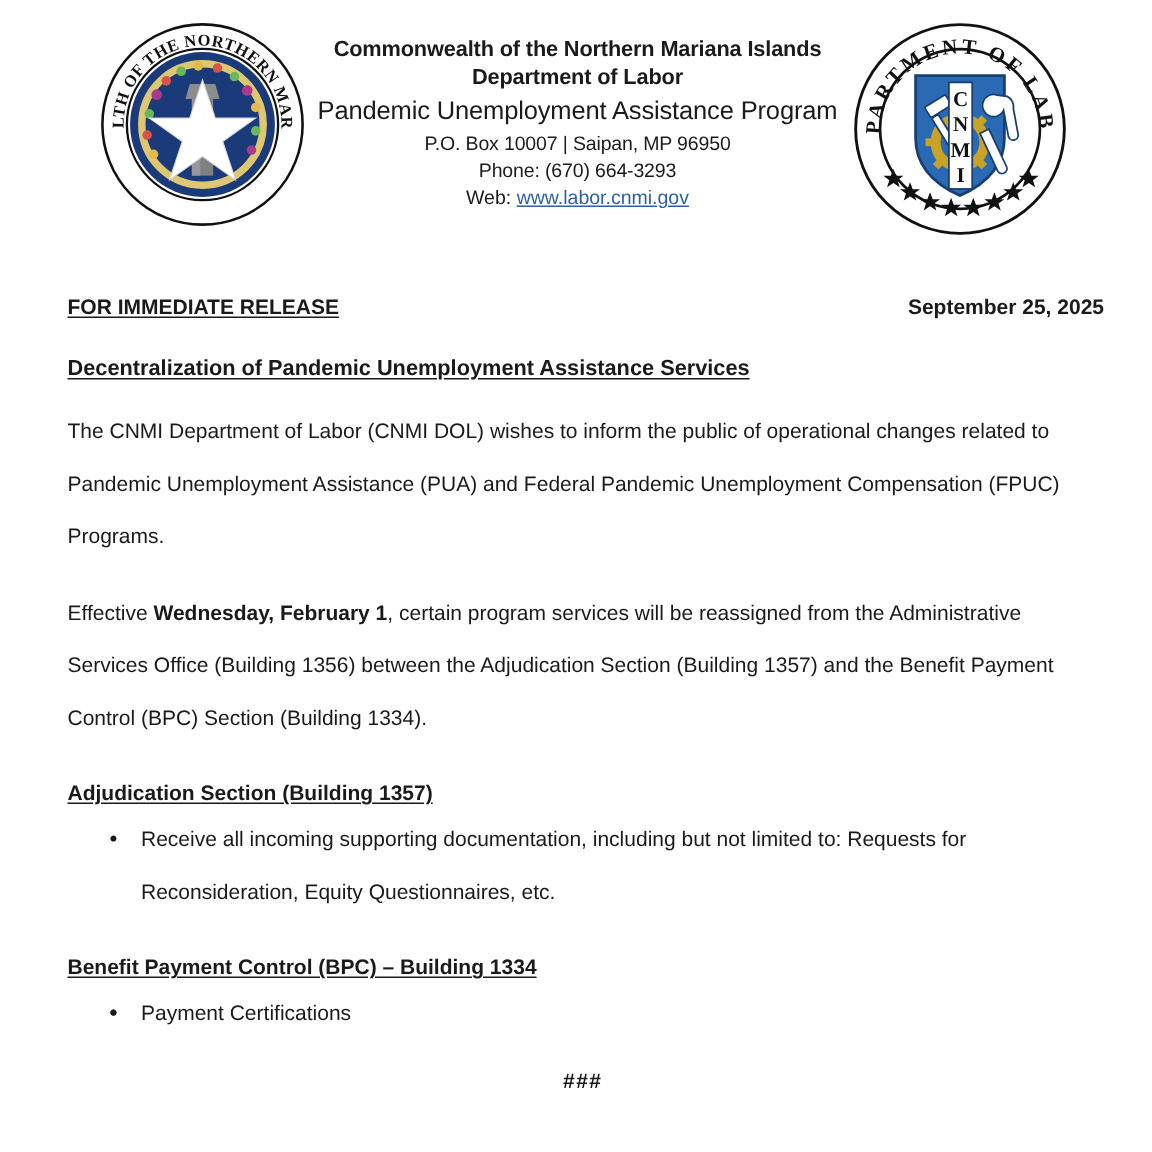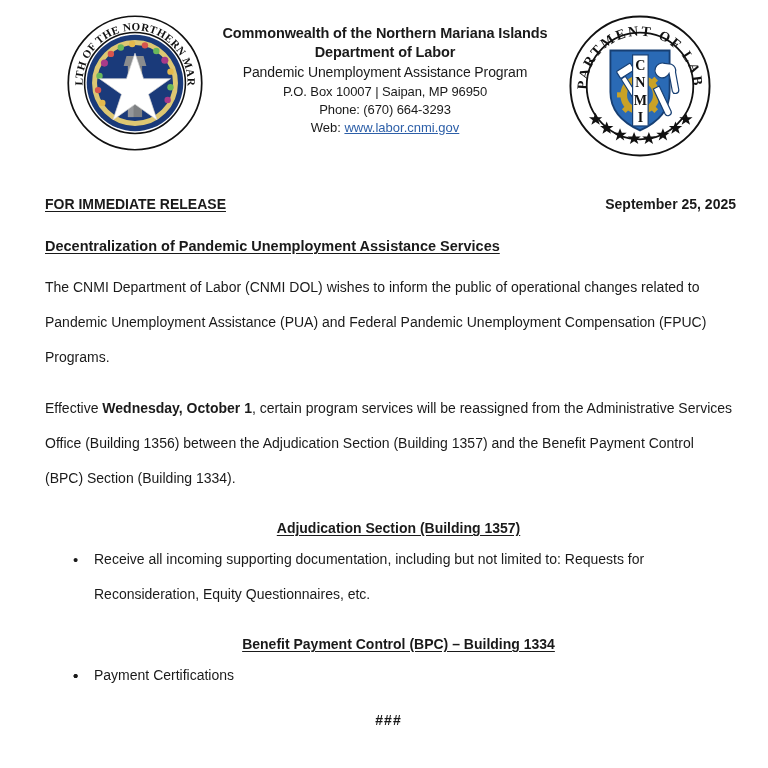--- a/index.html
+++ b/index.html
@@ -41,21 +41,21 @@
     text-align: center;
     padding-top: 12px;
     line-height: 1.32;
   }
   .hdr-line1, .hdr-line2 {
     font-size: 14.5px;
     font-weight: bold;
     letter-spacing: -0.1px;
   }
   .hdr-line3 {
-    font-size: 14px;
+    font-size: 17px;
     font-weight: normal;
     margin-top: 1px;
     letter-spacing: -0.1px;
   }
   .hdr-addr {
     font-size: 13px;
     font-weight: normal;
     letter-spacing: -0.1px;
     margin-top: 1px;
   }
@@ -112,21 +112,20 @@
     text-align: left;
   }
   .para b { font-weight: bold; }
 
   .section-head {
     font-size: 14px;
     font-weight: bold;
     text-decoration: underline;
     text-underline-offset: 2px;
     margin-top: 24px;
-    text-align: center;
   }
 
   ul.bullets {
     list-style: none;
     margin: 6px 0 0 0;
     padding: 0;
   }
   ul.bullets li {
     font-size: 14px;
     line-height: 35px;
@@ -269,21 +268,21 @@
   <div class="release-row">
     <div class="release-label">FOR IMMEDIATE RELEASE</div>
     <div class="release-date">September 25, 2025</div>
   </div>
 
   <div class="doc-title">Decentralization of Pandemic Unemployment Assistance Services</div>
 
   <div class="para">The CNMI Department of Labor (CNMI DOL) wishes to inform the public of operational changes related to Pandemic Unemployment Assistance (PUA) and Federal Pandemic Unemployment Compensation (FPUC) Programs.</div>
 
   <div class="para">
-    <span>Effective </span><b>Wednesday, October 1</b><span>, certain program services will be reassigned from the Administrative Services Office (Building 1356) between the Adjudication Section (Building 1357) and the Benefit Payment Control (BPC) Section (Building 1334).</span>
+    <span>Effective </span><b>Wednesday, February 1</b><span>, certain program services will be reassigned from the Administrative Services Office (Building 1356) between the Adjudication Section (Building 1357) and the Benefit Payment Control (BPC) Section (Building 1334).</span>
   </div>
 
   <div class="section-head">Adjudication Section (Building 1357)</div>
   <ul class="bullets">
     <li>
       <span class="dot">•</span>
       <span>Receive all incoming supporting documentation, including but not limited to: Requests for Reconsideration, Equity Questionnaires, etc.</span>
     </li>
   </ul>
 

